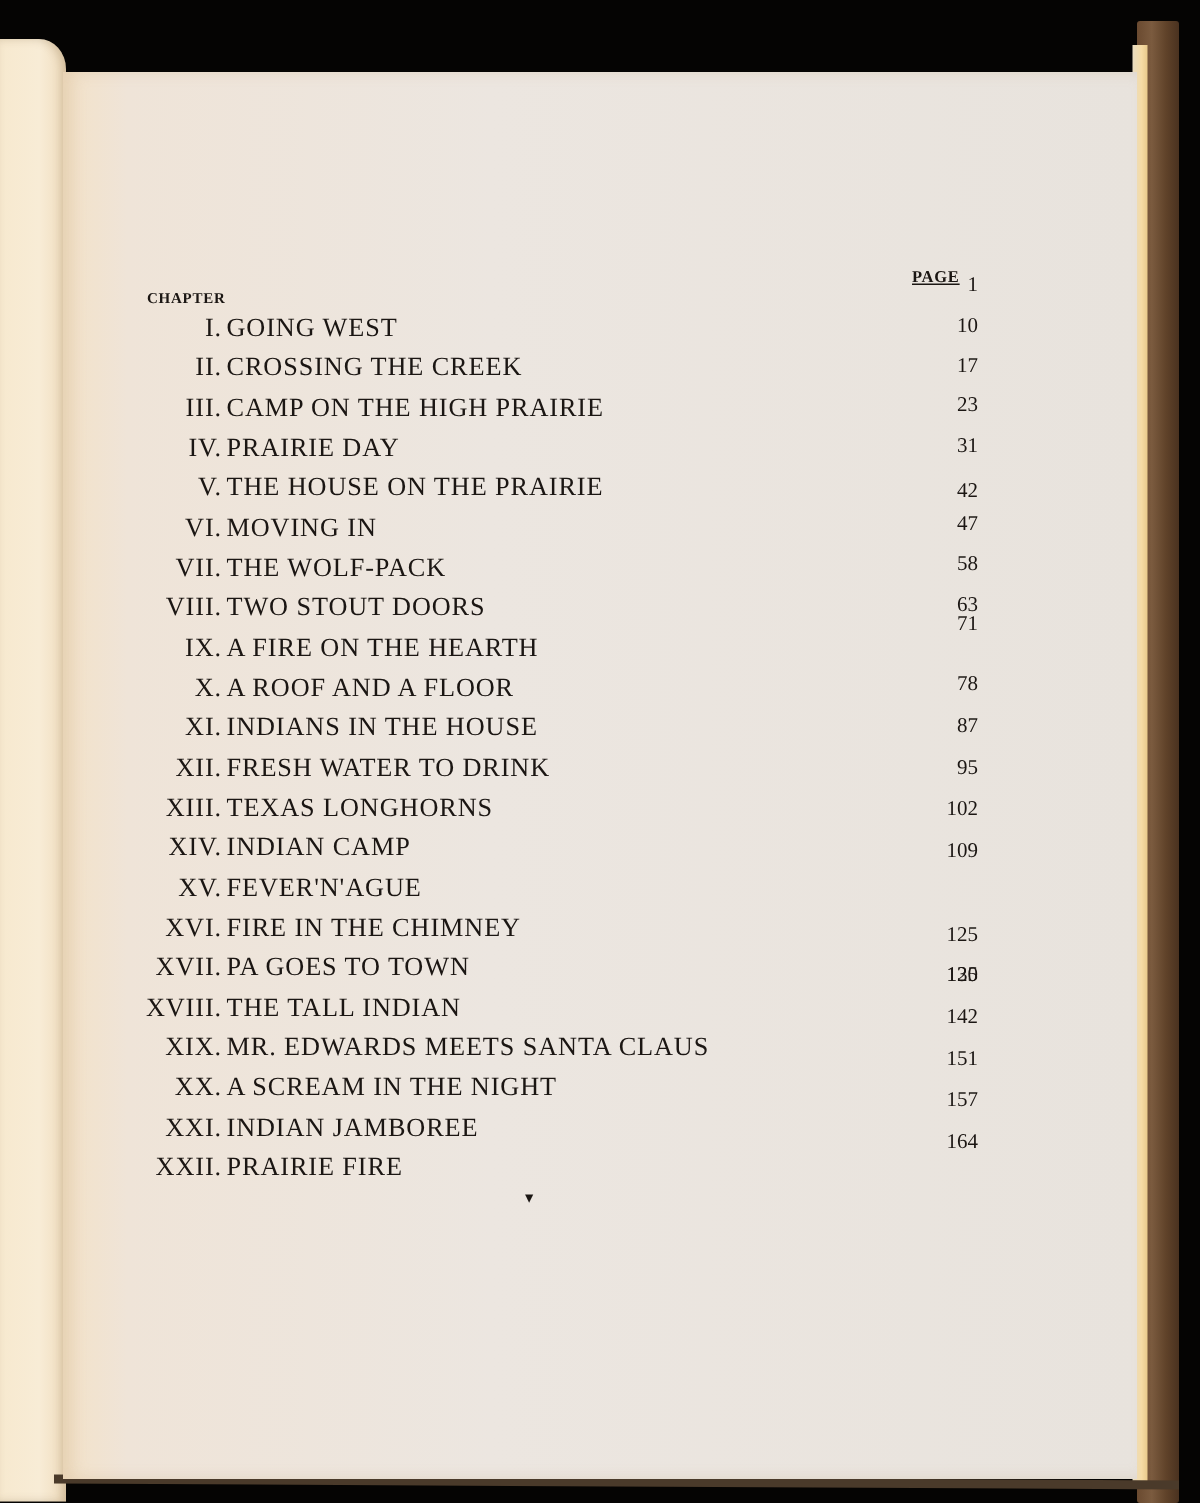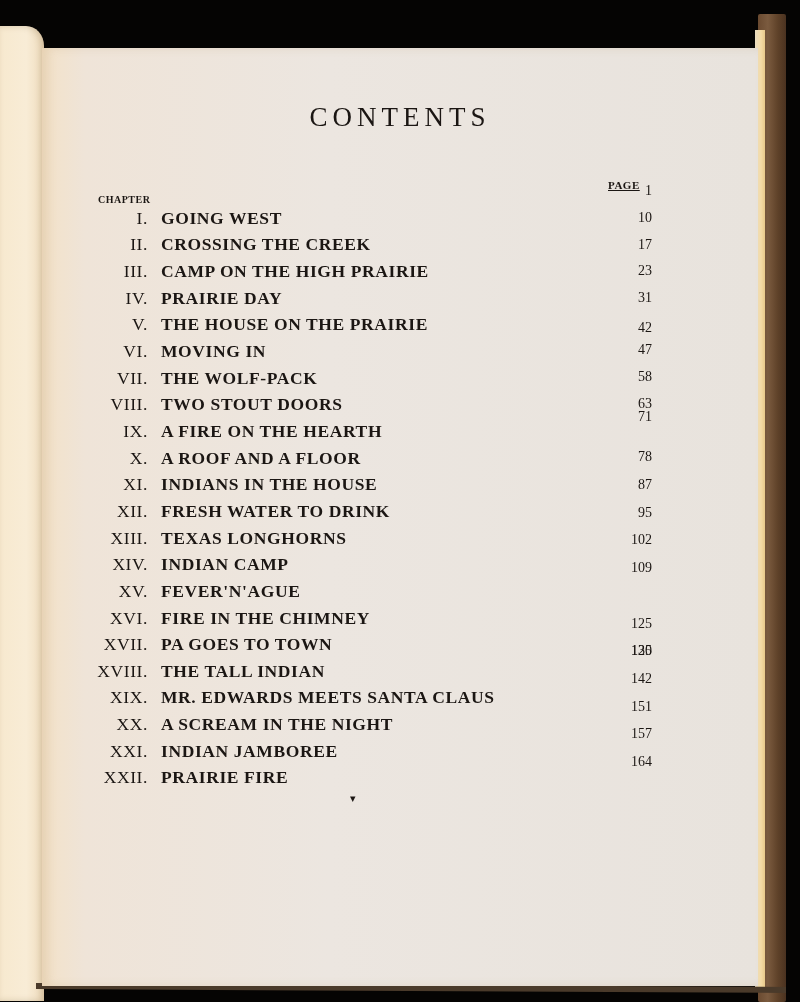--- a/index.html
+++ b/index.html
@@ -39,39 +39,38 @@
   .col-label {
     position: absolute; font-size: 10px; font-weight: 700; letter-spacing: .5px; color: #1b1613;
   }
   .col-chapter { left: 56px; top: 146px; }
   .col-page { left: 566px; top: 131px; font-size: 11px; text-decoration: underline; }
   .entry {
     position: absolute; left: 0; height: 22px; line-height: 22px;
     font-size: 17.5px; color: #1b1613; letter-spacing: .6px; white-space: nowrap;
   }
   .numeral { display: inline-block; width: 106px; text-align: right; }
-  .title { margin-left: 13px; font-weight: bold; }
+  .title { margin-left: 3px; }
   .pg {
     position: absolute; left: 560px; width: 50px; text-align: right;
     font-size: 14px; color: #1b1613;
   }
   .ornament {
     position: absolute; left: 308px; top: 744px; font-size: 11px; color: #1b1613;
   }
 </style>
 </head>
 <body>
 
 <div class="left-page"></div>
 <div class="spine"></div>
 <div class="page-edge"></div>
 <div class="bottom-board"></div>
 
 <div class="page">
-  <div class="heading">CONTENTS</div>
   <div class="col-label col-chapter">CHAPTER</div>
   <div class="col-label col-page">PAGE</div>
 
   <div id="entries">
       <div class="entry" style="top: 159px;"><span class="numeral">I.</span><span class="title">GOING WEST</span></div>
       <div class="entry" style="top: 185px;"><span class="numeral">II.</span><span class="title">CROSSING THE CREEK</span></div>
       <div class="entry" style="top: 212px;"><span class="numeral">III.</span><span class="title">CAMP ON THE HIGH PRAIRIE</span></div>
       <div class="entry" style="top: 239px;"><span class="numeral">IV.</span><span class="title">PRAIRIE DAY</span></div>
       <div class="entry" style="top: 265px;"><span class="numeral">V.</span><span class="title">THE HOUSE ON THE PRAIRIE</span></div>
       <div class="entry" style="top: 292px;"><span class="numeral">VI.</span><span class="title">MOVING IN</span></div>

